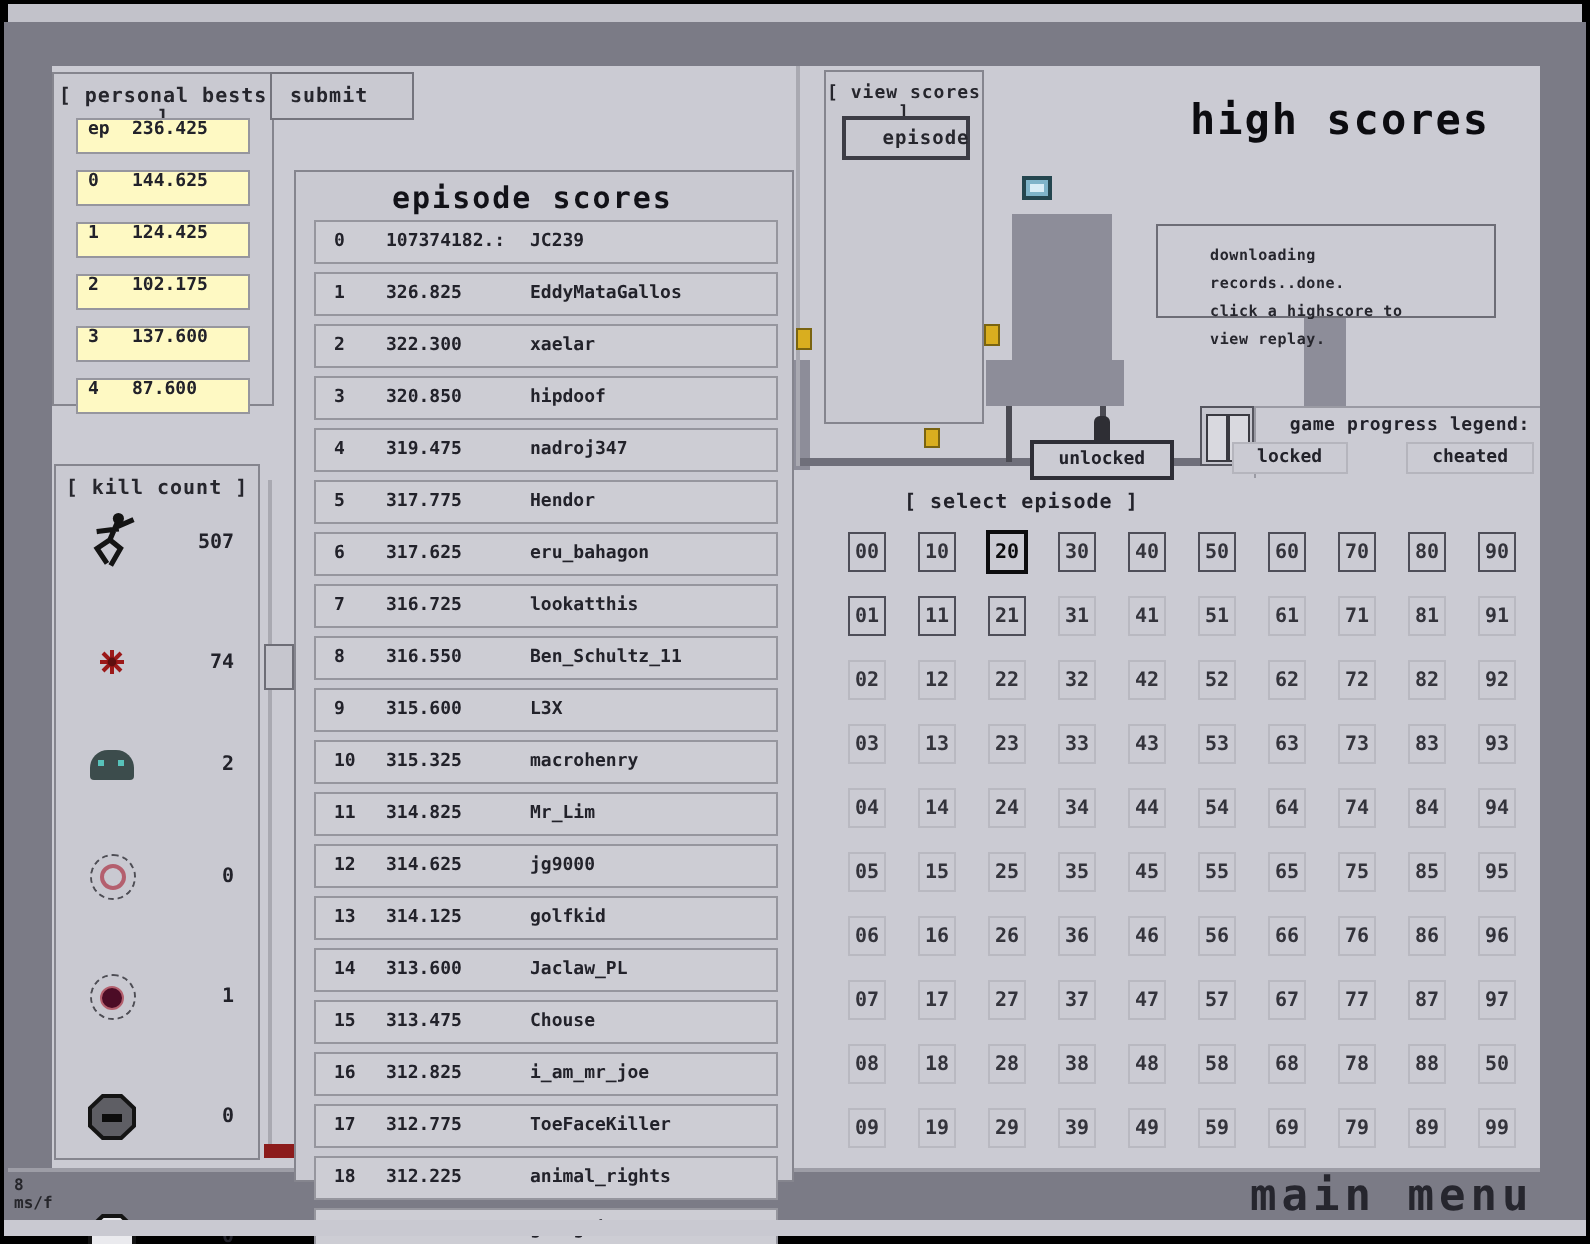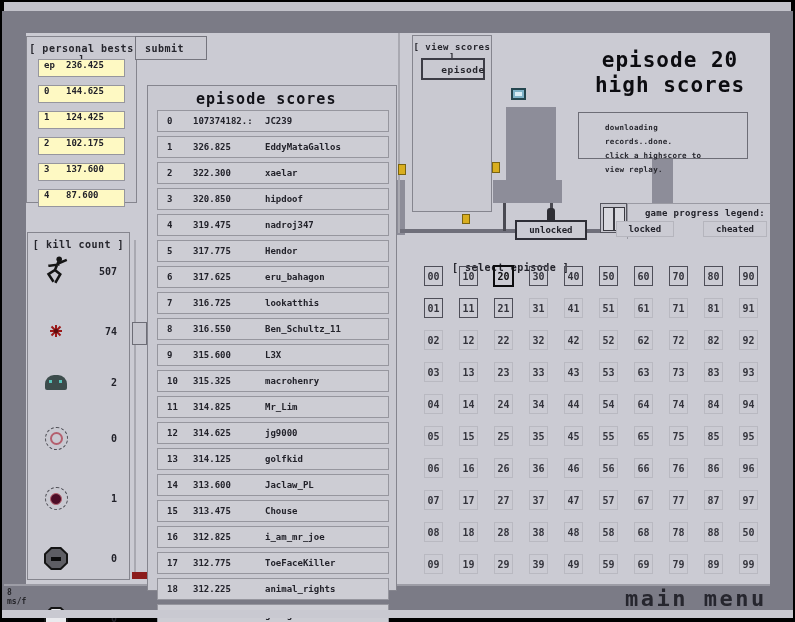--- a/index.html
+++ b/index.html
@@ -80,21 +80,21 @@
   #status-box{left:578px;top:112px;width:170px;height:47px;background:#cbcbd3;border:1px solid #6d6d76;box-sizing:border-box;
     padding:8px 26px;font-size:7.5px;line-height:14px;letter-spacing:0.3px;color:#26262d;}
   
   #legend-bg{left:627px;top:203px;width:143px;height:36px;background:#cbcbd3;border-left:1px solid #9a9aa3;border-top:1px solid #9a9aa3;box-sizing:border-box;}
   #legend-label{position:absolute;right:5px;top:4px;font-size:9px;letter-spacing:0.3px;}
   #legend-btns{position:absolute;left:4px;top:17px;right:3px;display:flex;gap:5px;justify-content:flex-end;}
   .legend-btn{height:14px;padding:0 12px;display:flex;align-items:center;font-size:9px;border:1px solid #b5b5bd;background:#cbcbd3;margin-left:24px;}
   .legend-btn.sel{border:2px solid #2e2e36;height:16px;margin-top:-1px;}
   
   #sel-area{left:400px;top:233px;width:370px;height:353px;}
-  #sel-head{position:absolute;left:52px;top:13px;font-size:10px;letter-spacing:0.5px;margin-top:16px;}
+  #sel-head{position:absolute;left:52px;top:13px;font-size:10px;letter-spacing:0.5px;}
   #ep-grid{position:absolute;left:24px;top:33px;display:grid;grid-template-columns:repeat(10,19px);grid-auto-rows:20px;column-gap:16px;row-gap:12px;}
   .cell{border:1px solid #b9b9c1;box-sizing:content-box;display:flex;align-items:center;justify-content:center;
     font-size:10px;color:#34343c;cursor:pointer;}
   .cell.unlocked{border-color:#4e4e58;}
   .cell.selected{border:2px solid #0c0c0e;margin:-1px;color:#0c0c0e;}
   
   #fps{left:7px;top:588px;font-size:8px;line-height:9px;color:#26262b;}
   #main-menu{left:625px;top:586px;font-size:22px;letter-spacing:2.5px;color:#26262e;cursor:pointer;}
 </style>
 </head>
@@ -349,21 +349,20 @@
         </div>
       </div>
   </div>
 
   <div class="abs panel" id="vs-panel">
     <div class="phead" id="vs-head">[ view scores ]</div>
     <div class="btn" id="episode-btn">episode</div>
   </div>
 
   <div class="abs" id="title-block">
-    <div>episode 20</div>
     <div>high scores</div>
   </div>
   <div class="abs" id="status-box">
     <div>downloading records..done.</div>
     <div>click a highscore to view replay.</div>
   </div>
 
   <div class="abs" id="legend-bg">
     <div id="legend-label">game progress legend:</div>
     <div id="legend-btns">

